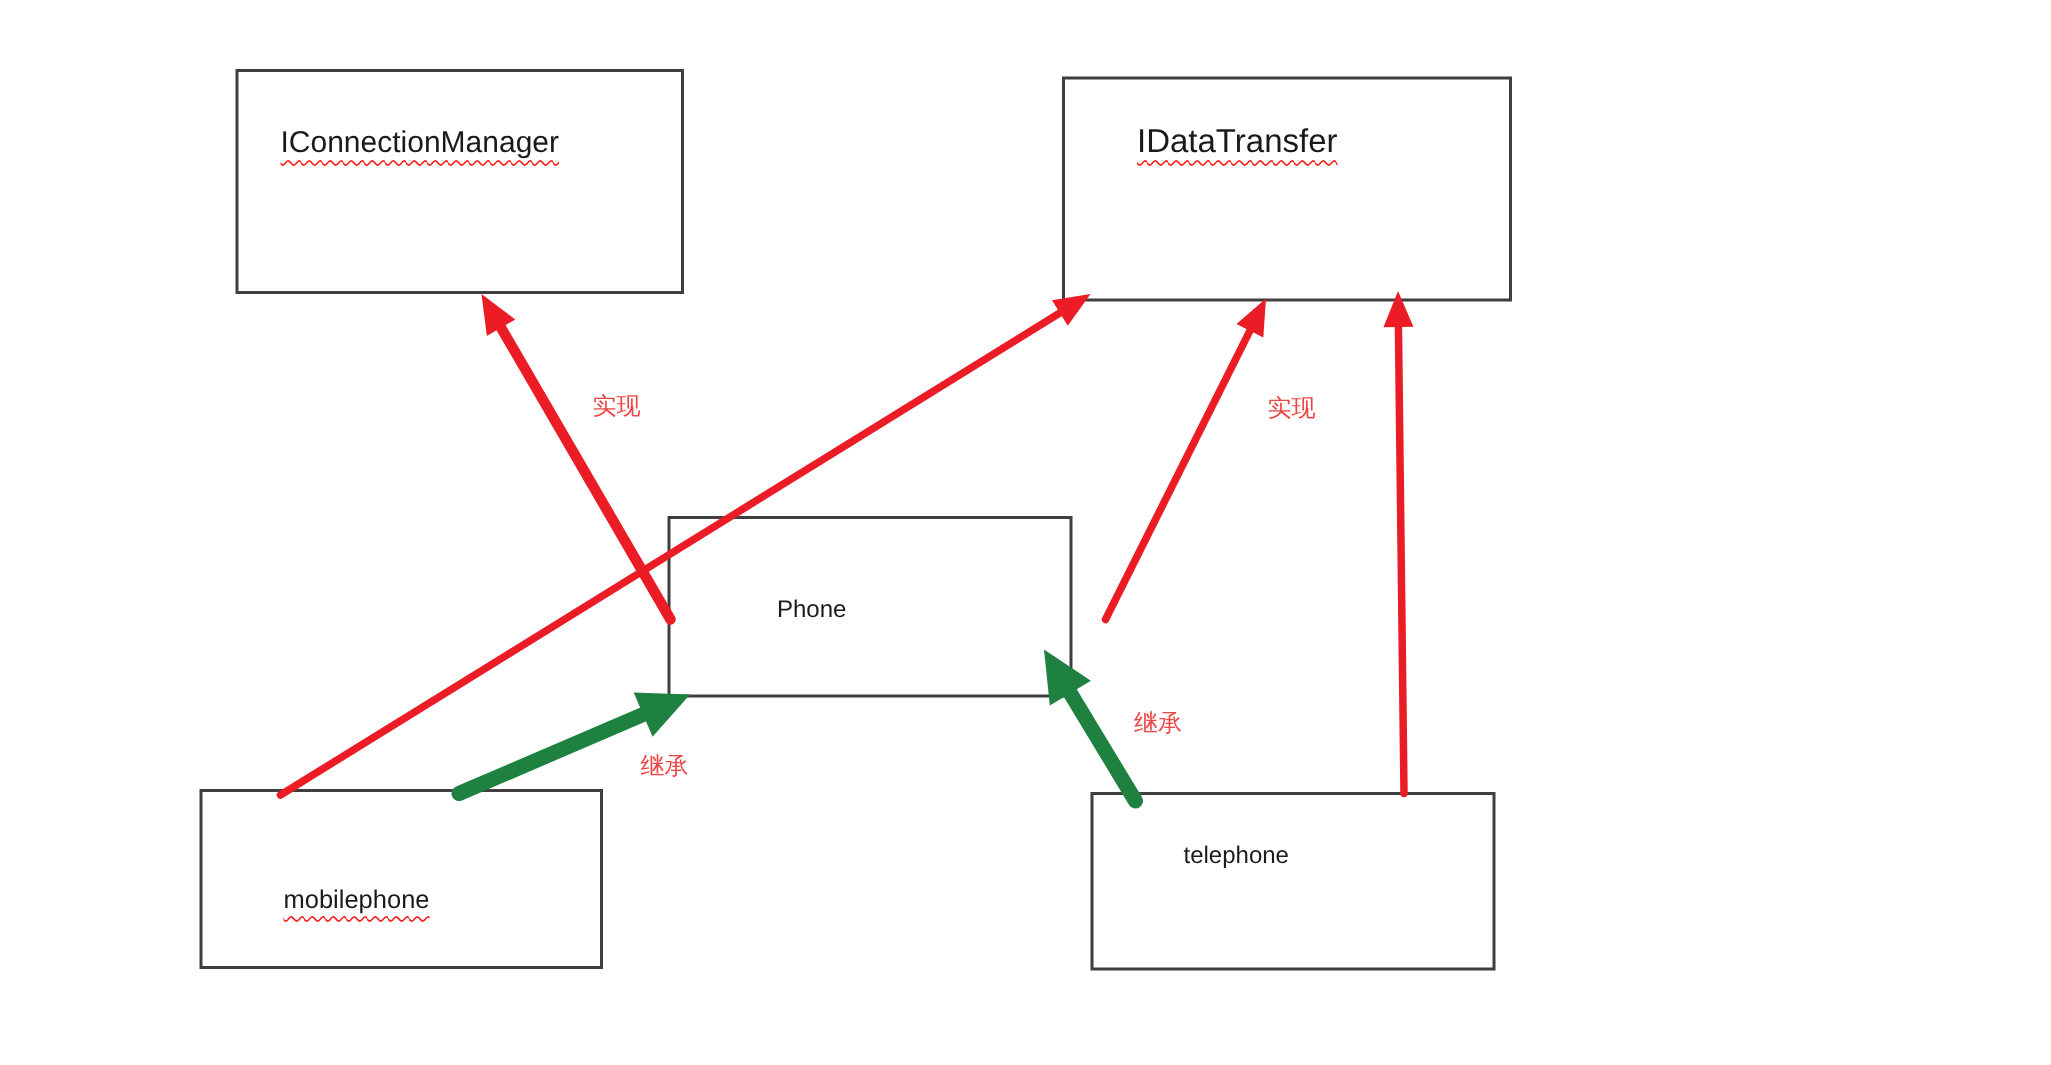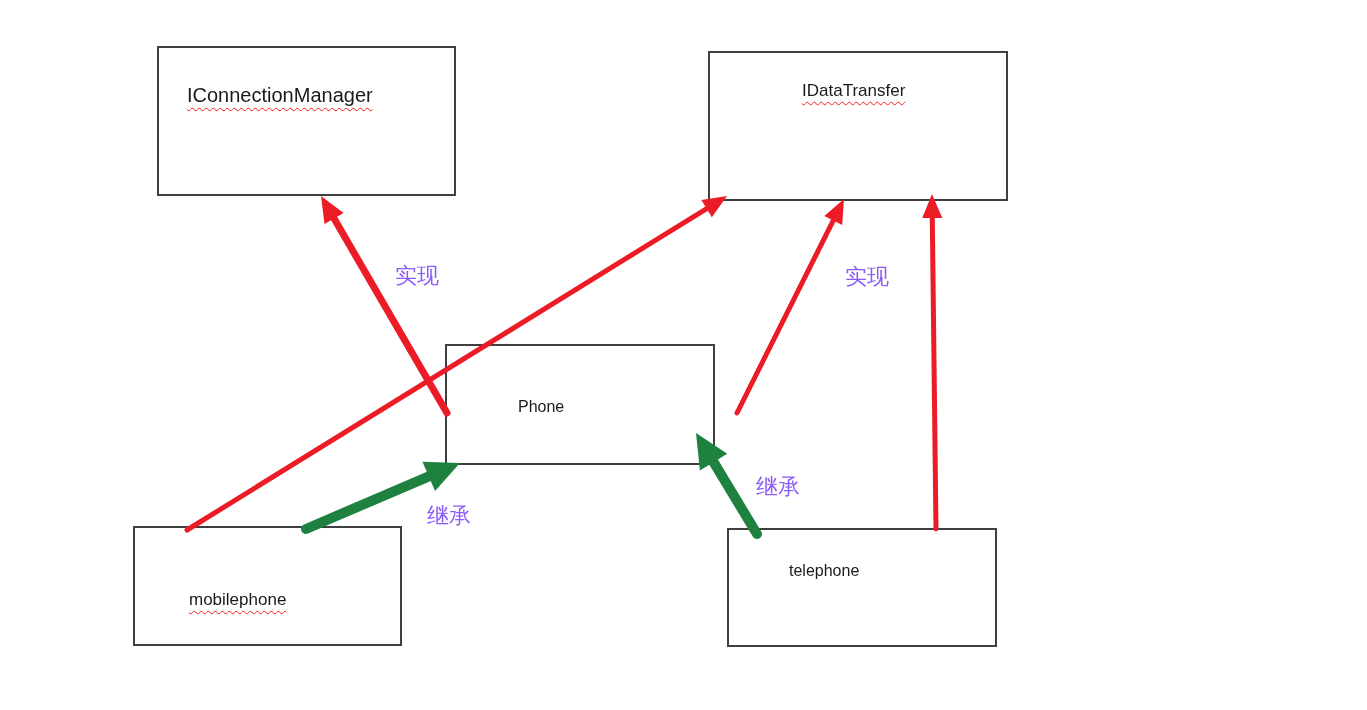--- a/index.html
+++ b/index.html
@@ -27,42 +27,42 @@
     text-decoration-line: underline;
     text-decoration-style: wavy;
     text-decoration-color: #ff1a1a;
     text-decoration-thickness: 1px;
     text-underline-offset: 5px;
   }
   #box-iconnectionmanager { left: 157px; top: 46px;  width: 299px; height: 150px; }
   #box-iconnectionmanager .box-label { left: 28px; top: 36px; font-size: 20px; }
 
   #box-idatatransfer { left: 708px; top: 51px; width: 300px; height: 150px; }
-  #box-idatatransfer .box-label { left: 48px; top: 28px; font-size: 17px; margin-left: 44px; }
+  #box-idatatransfer .box-label { left: 48px; top: 28px; font-size: 22px; }
 
   #box-phone { left: 445px; top: 344px; width: 270px; height: 121px; }
   #box-phone .box-label { left: 71px; top: 52px; font-size: 16px; }
 
   #box-mobilephone { left: 133px; top: 526px; width: 269px; height: 120px; }
   #box-mobilephone .box-label { left: 54px; top: 62px; font-size: 17px; }
 
   #box-telephone { left: 727px; top: 528px; width: 270px; height: 119px; }
   #box-telephone .box-label { left: 60px; top: 32px; font-size: 16px; }
 
   #edges-svg {
     position: absolute;
     left: 0; top: 0;
     width: 1367px; height: 710px;
     z-index: 5;
     pointer-events: none;
   }
   .edge-label {
     position: absolute;
-    color: #8b5cf6;
-    font-size: 22px;
+    color: #ef4444;
+    font-size: 16px;
     white-space: nowrap;
     z-index: 6;
   }
   #label-realize-left  { left: 395px; top: 261px; }
   #label-realize-right { left: 845px; top: 262px; }
   #label-inherit-left  { left: 427px; top: 501px; }
   #label-inherit-right { left: 756px; top: 472px; }
 </style>
 </head>
 <body>

